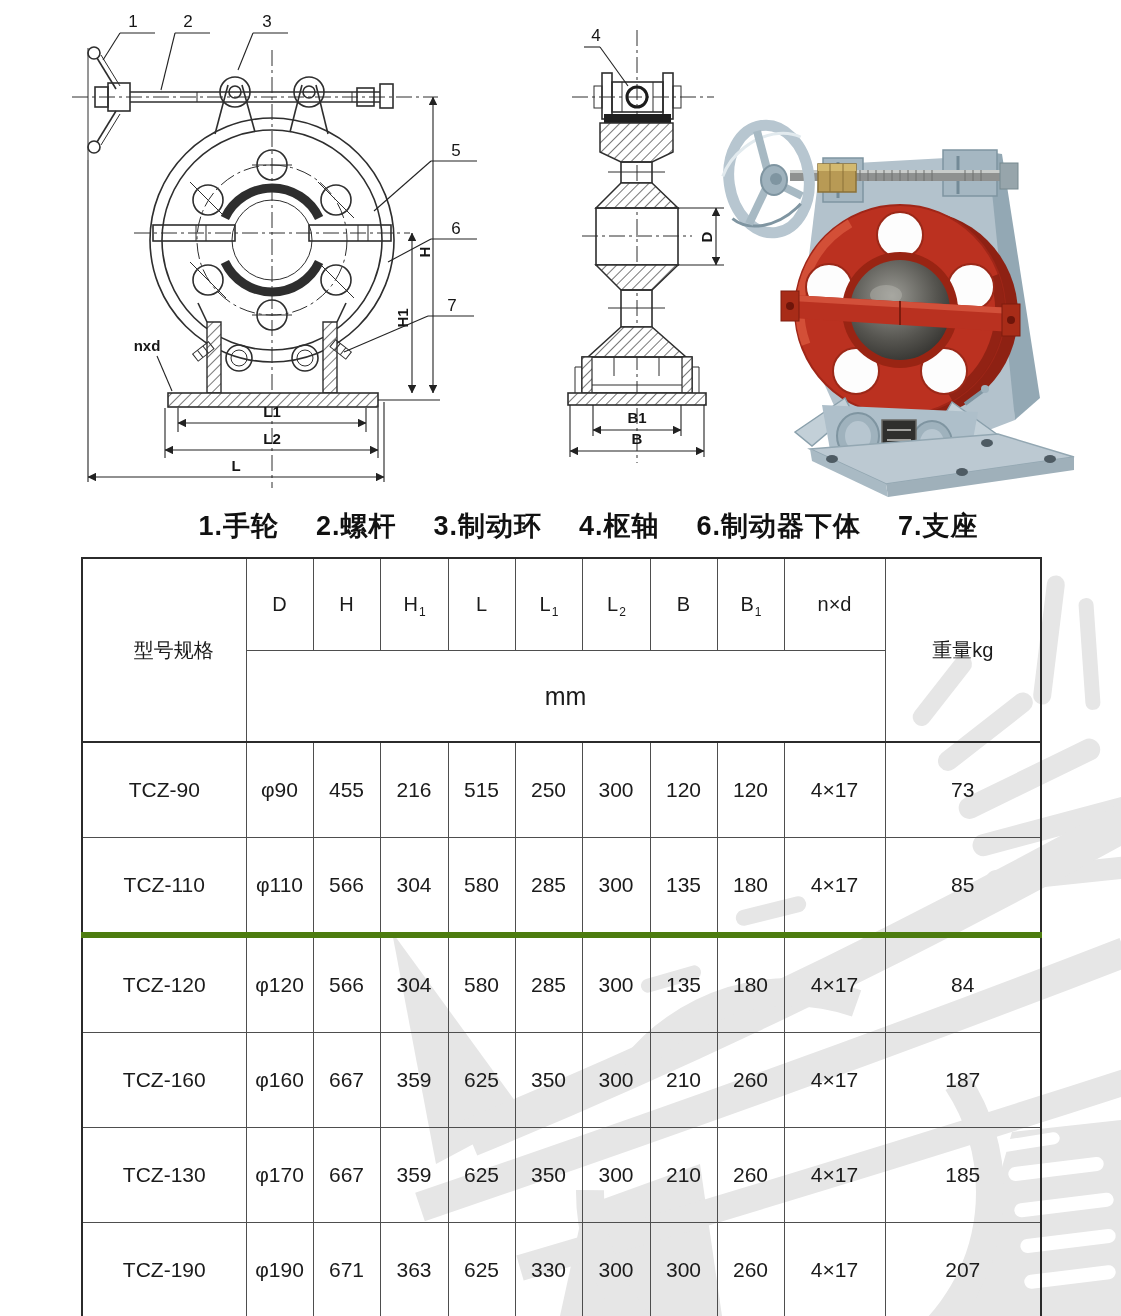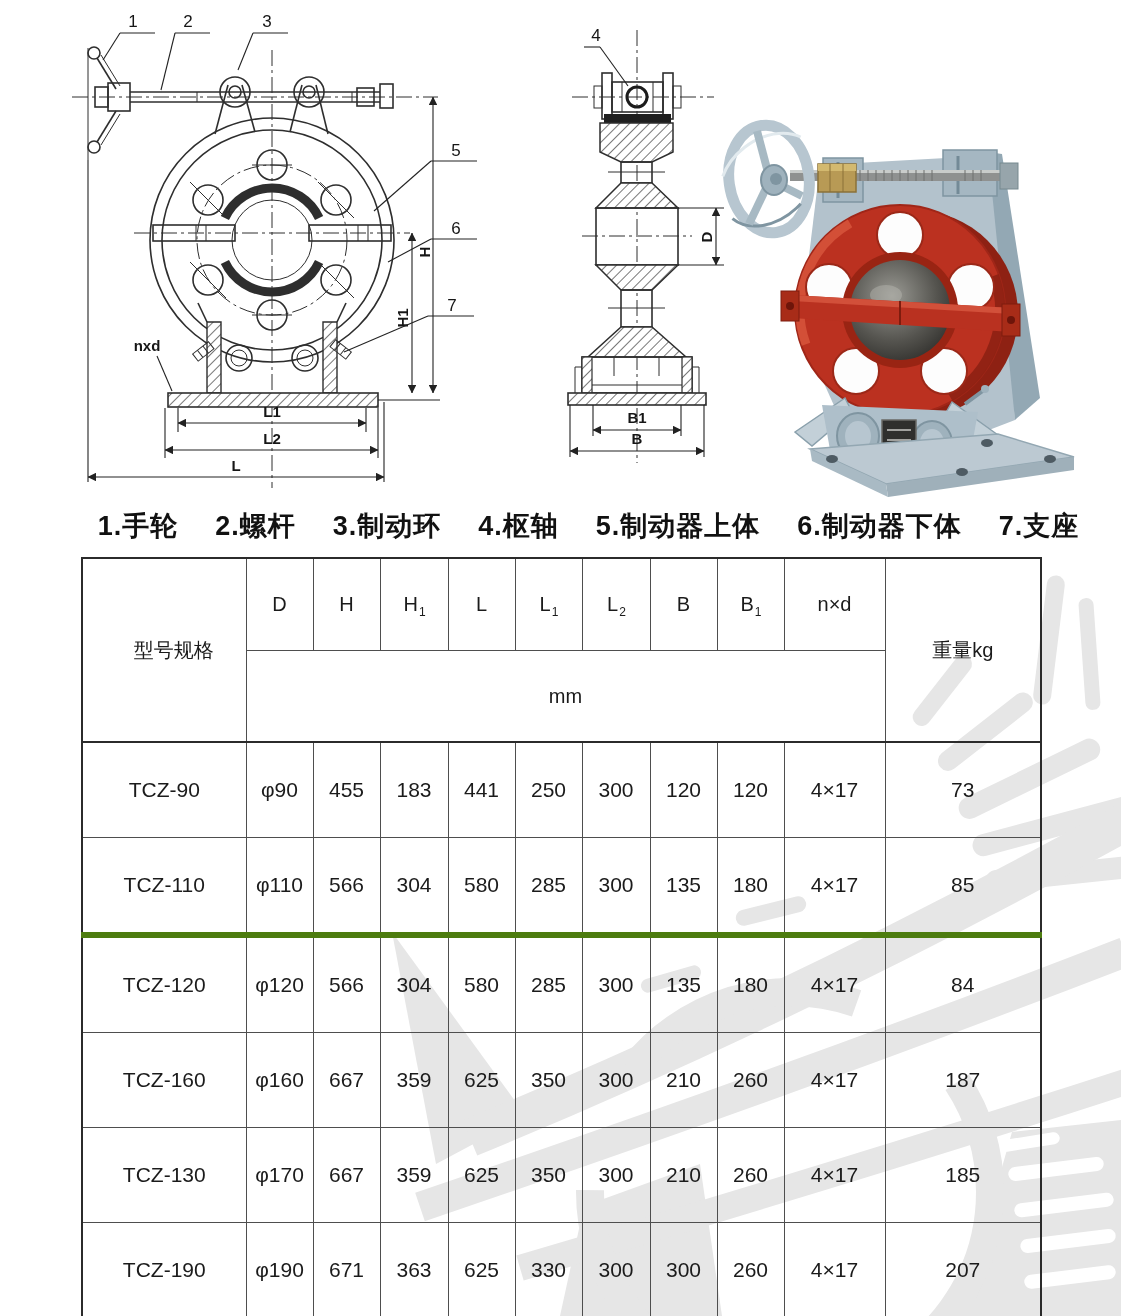--- a/index.html
+++ b/index.html
@@ -19,21 +19,21 @@
   .legend{position:absolute;left:0;top:504px;width:1121px;height:44px;z-index:2;
           display:flex;justify-content:center;align-items:center;gap:37px;
           font-size:27px;font-weight:bold;letter-spacing:1px;color:#111;margin-left:28px;}
 
   .spec{position:absolute;left:81px;top:557px;width:959px;height:753px;z-index:2;
         border-collapse:collapse;table-layout:fixed;background:transparent;
         border:2px solid #2b2b2b;}
   .spec td{border:1px solid #4e4e4e;text-align:center;vertical-align:middle;
            font-size:21px;padding:0;background:transparent;}
   .r-head td{height:91px;font-size:20px;}
-  .r-unit td{height:90px;font-size:20px;}
+  .r-unit td{height:90px;font-size:25px;}
   .r-data td{height:94px;}
   .model-h{text-align:center;padding-left:19px !important;font-size:20px !important;}
   .heavy-b{border-bottom:2px solid #2b2b2b !important;}
   .heavy-t td{border-top:6px solid #4d7c0f;}
   .sub{font-size:12px;position:relative;top:5px;left:1px;}
 </style>
 </head>
 <body>
 
 <div class="page">
@@ -383,21 +383,20 @@
         <ellipse cx="962" cy="472" rx="6" ry="4" fill="#4e5b63"></ellipse>
       </g>
     </g>
   </svg>
 
   <div class="legend">
     <span>1.手轮</span>
     <span>2.螺杆</span>
     <span>3.制动环</span>
     <span>4.枢轴</span>
-    <span>5.制动器上体</span>
     <span>6.制动器下体</span>
     <span>7.支座</span>
   </div>
 
   <table class="spec">
     <colgroup>
       <col style="width:164px">
         <col style="width:67px">
         <col style="width:67px">
       <col style="width:68px">
@@ -423,22 +422,22 @@
         <td><span>n×d</span><span class="sub"></span></td>
         <td rowspan="2" class="heavy-b">重量kg</td>
       </tr>
       <tr class="r-unit">
         <td colspan="9" class="heavy-b">mm</td>
       </tr>
       <tr class="r-data">
         <td>TCZ-90</td>
         <td>φ90</td>
         <td>455</td>
-        <td>183</td>
-        <td>441</td>
+        <td>216</td>
+        <td>515</td>
         <td>250</td>
         <td>300</td>
         <td>120</td>
         <td>120</td>
         <td>4×17</td>
         <td>73</td>
       </tr>
       <tr class="r-data">
         <td>TCZ-110</td>
         <td>φ110</td>

